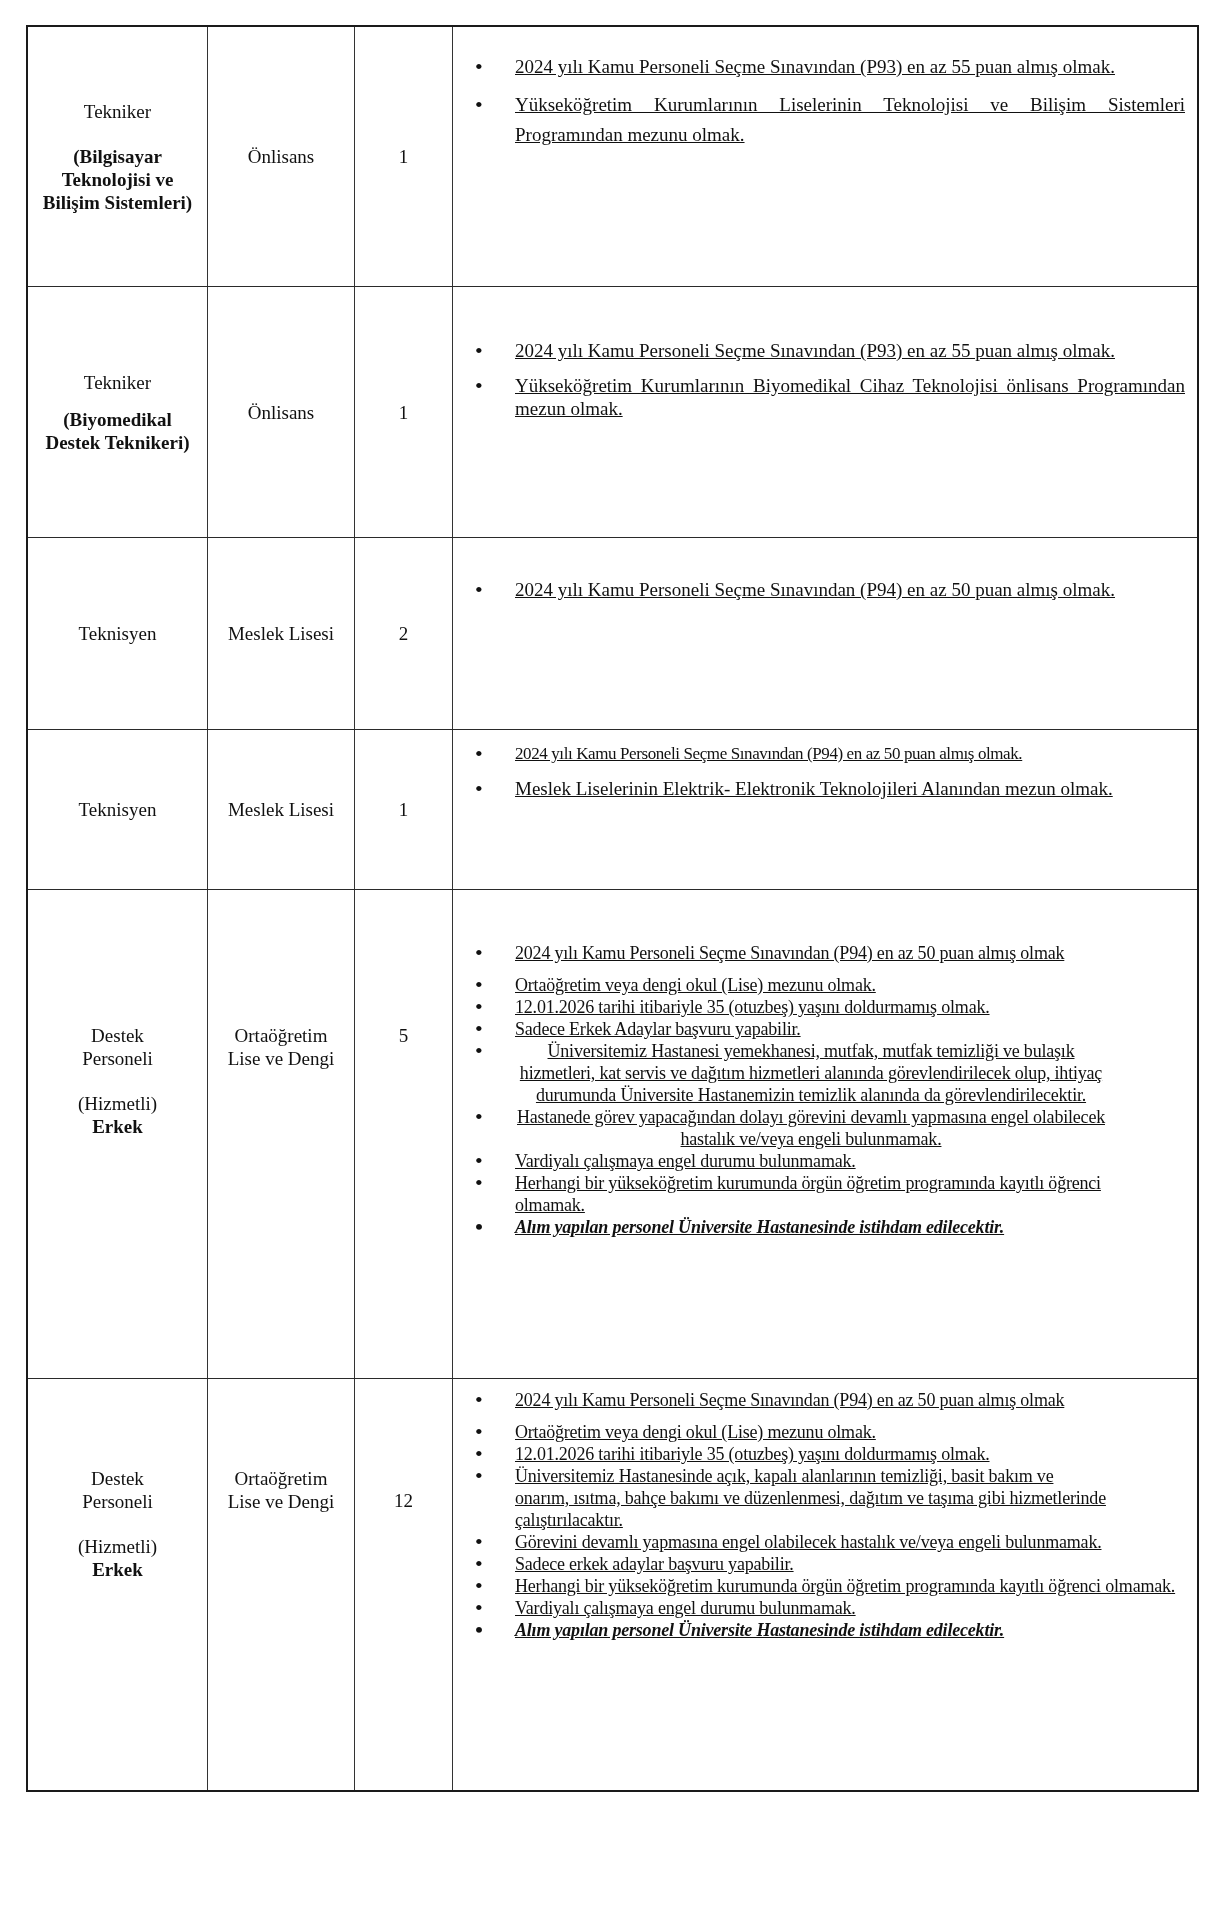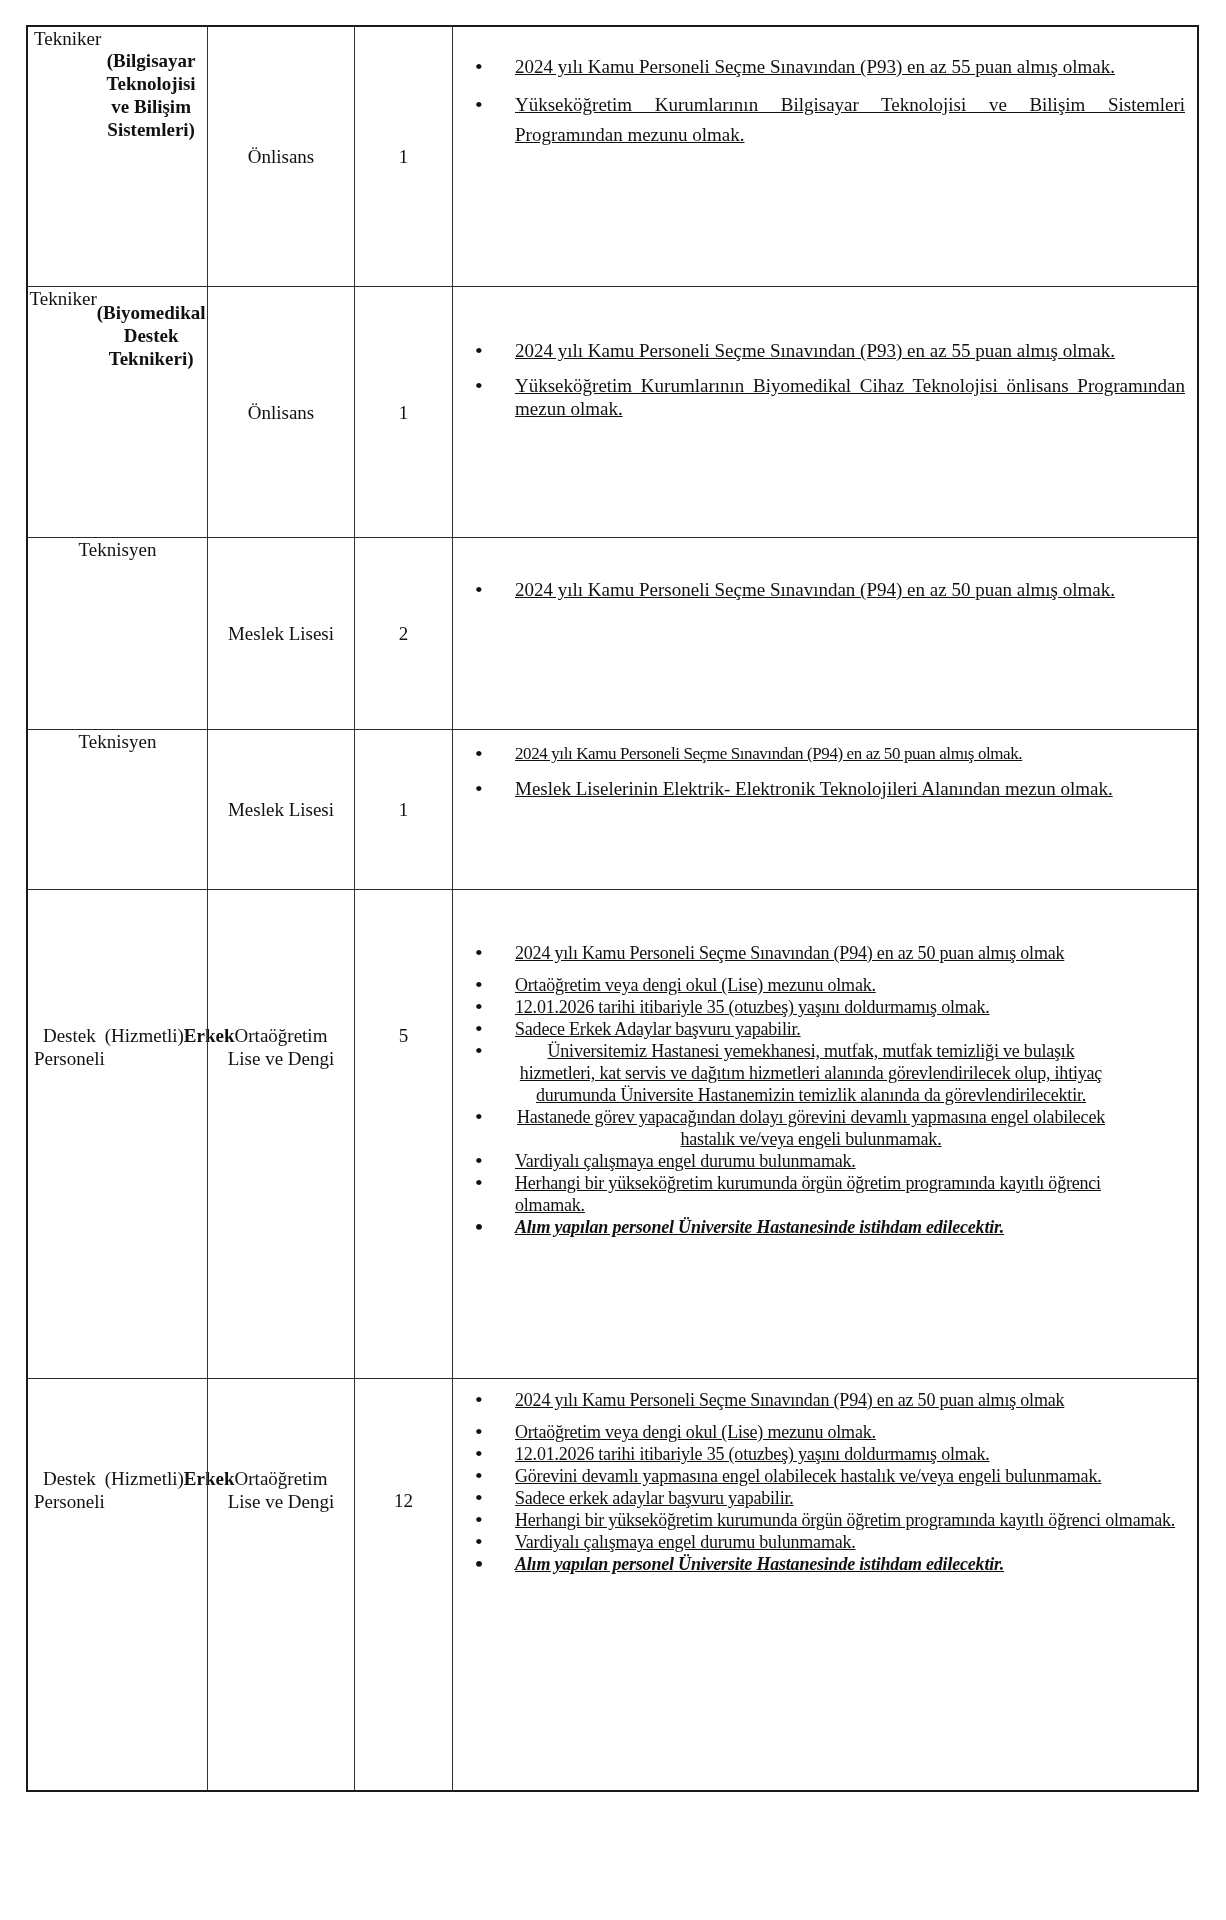--- a/index.html
+++ b/index.html
@@ -4,21 +4,21 @@
 <style>
   html, body { margin: 0; padding: 0; background: #ffffff; }
   body { width: 1226px; height: 1920px; position: relative; overflow: hidden;
          font-family: "Liberation Serif", "DejaVu Serif", serif; color: #111111; }
   .table { position: absolute; left: 26px; top: 25px; width: 1173px;
            border: 2px solid #1a1a1a; box-sizing: border-box; }
   .row { display: flex; border-top: 1.5px solid #2a2a2a; box-sizing: border-box; }
   .row:first-child { border-top: none; }
   .cell { box-sizing: border-box; border-left: 1px solid #333; font-size: 19px; line-height: 23px; }
   .cell:first-child { border-left: none; }
-  .c1 { width: 179px; text-align: center; padding: 0 6px; display: flex; justify-content: center; }
+  .c1 { width: 179px; text-align: center; padding: 0 6px; display: flex; flex-direction: column; justify-content: center; }
   .c2 { width: 147px; text-align: center; padding: 0 6px; display: flex; flex-direction: column; justify-content: center; }
   .c3 { width: 98px; text-align: center; display: flex; flex-direction: column; justify-content: center; }
   .c4 { flex: 1; padding: 0 12px 0 22px; display: flex; flex-direction: column; justify-content: center; }
   .top-align { justify-content: flex-start; }
   .pos-title { display: block; }
   .pos-sub { display: block; font-weight: bold; margin-top: 22px; }
   .pos-sub.tight { margin-top: 0; }
   .gap { display: block; height: 22px; }
   ul { margin: 0; padding: 0; list-style: none; text-decoration: underline; }
   li { position: relative; padding-left: 40px; text-align: justify; }
@@ -40,21 +40,21 @@
     </div>
     <div class="cell c2">
       <span>Önlisans</span>
     </div>
     <div class="cell c3">
       <span>1</span>
     </div>
     <div class="cell c4 top-align" style="padding-top:28px;">
       <ul>
         <li class="spaced">2024 yılı Kamu Personeli Seçme Sınavından (P93) en az 55 puan almış olmak.</li>
-        <li style="line-height:30px;">Yükseköğretim Kurumlarının Bilgisayar Teknolojisi ve Bilişim Sistemleri Programından mezunu olmak.</li>
+        <li style="line-height:30px;">Yükseköğretim Kurumlarının Liselerinin Teknolojisi ve Bilişim Sistemleri Programından mezunu olmak.</li>
       </ul>
     </div>
   </div>
 
   <div class="row" style="height:251px;">
     <div class="cell c1">
       <span class="pos-title">Tekniker</span>
       <span class="pos-sub" style="margin-top:14px;">(Biyomedikal Destek Teknikeri)</span>
     </div>
     <div class="cell c2">
@@ -145,20 +145,21 @@
       <span style="max-width:110px; margin:0 auto;">Ortaöğretim Lise ve Dengi</span>
     </div>
     <div class="cell c3 top-align" style="padding-top:110px;">
       <span>12</span>
     </div>
     <div class="cell c4 top-align narrow" style="padding-top:10px; padding-right:20px;">
       <ul>
         <li class="first-tight" style="margin-right:70px;">2024 yılı Kamu Personeli Seçme Sınavından (P94) en az 50 puan almış olmak</li>
         <li>Ortaöğretim veya dengi okul (Lise) mezunu olmak.</li>
         <li>12.01.2026 tarihi itibariyle 35 (otuzbeş) yaşını doldurmamış olmak.</li>
+        <li style="text-align:left; margin-right:70px;">Üniversitemiz Hastanesinde açık, kapalı alanlarının temizliği, basit bakım ve onarım, ısıtma, bahçe bakımı ve düzenlenmesi, dağıtım ve taşıma gibi hizmetlerinde çalıştırılacaktır.</li>
         <li style="text-align:left; margin-right:70px;">Görevini devamlı yapmasına engel olabilecek hastalık ve/veya engeli bulunmamak.</li>
         <li>Sadece erkek adaylar başvuru yapabilir.</li>
         <li>Herhangi bir yükseköğretim kurumunda örgün öğretim programında kayıtlı öğrenci olmamak.</li>
         <li>Vardiyalı çalışmaya engel durumu bulunmamak.</li>
         <li class="italic">Alım yapılan personel Üniversite Hastanesinde istihdam edilecektir.</li>
       </ul>
     </div>
   </div>
 
 </div>

